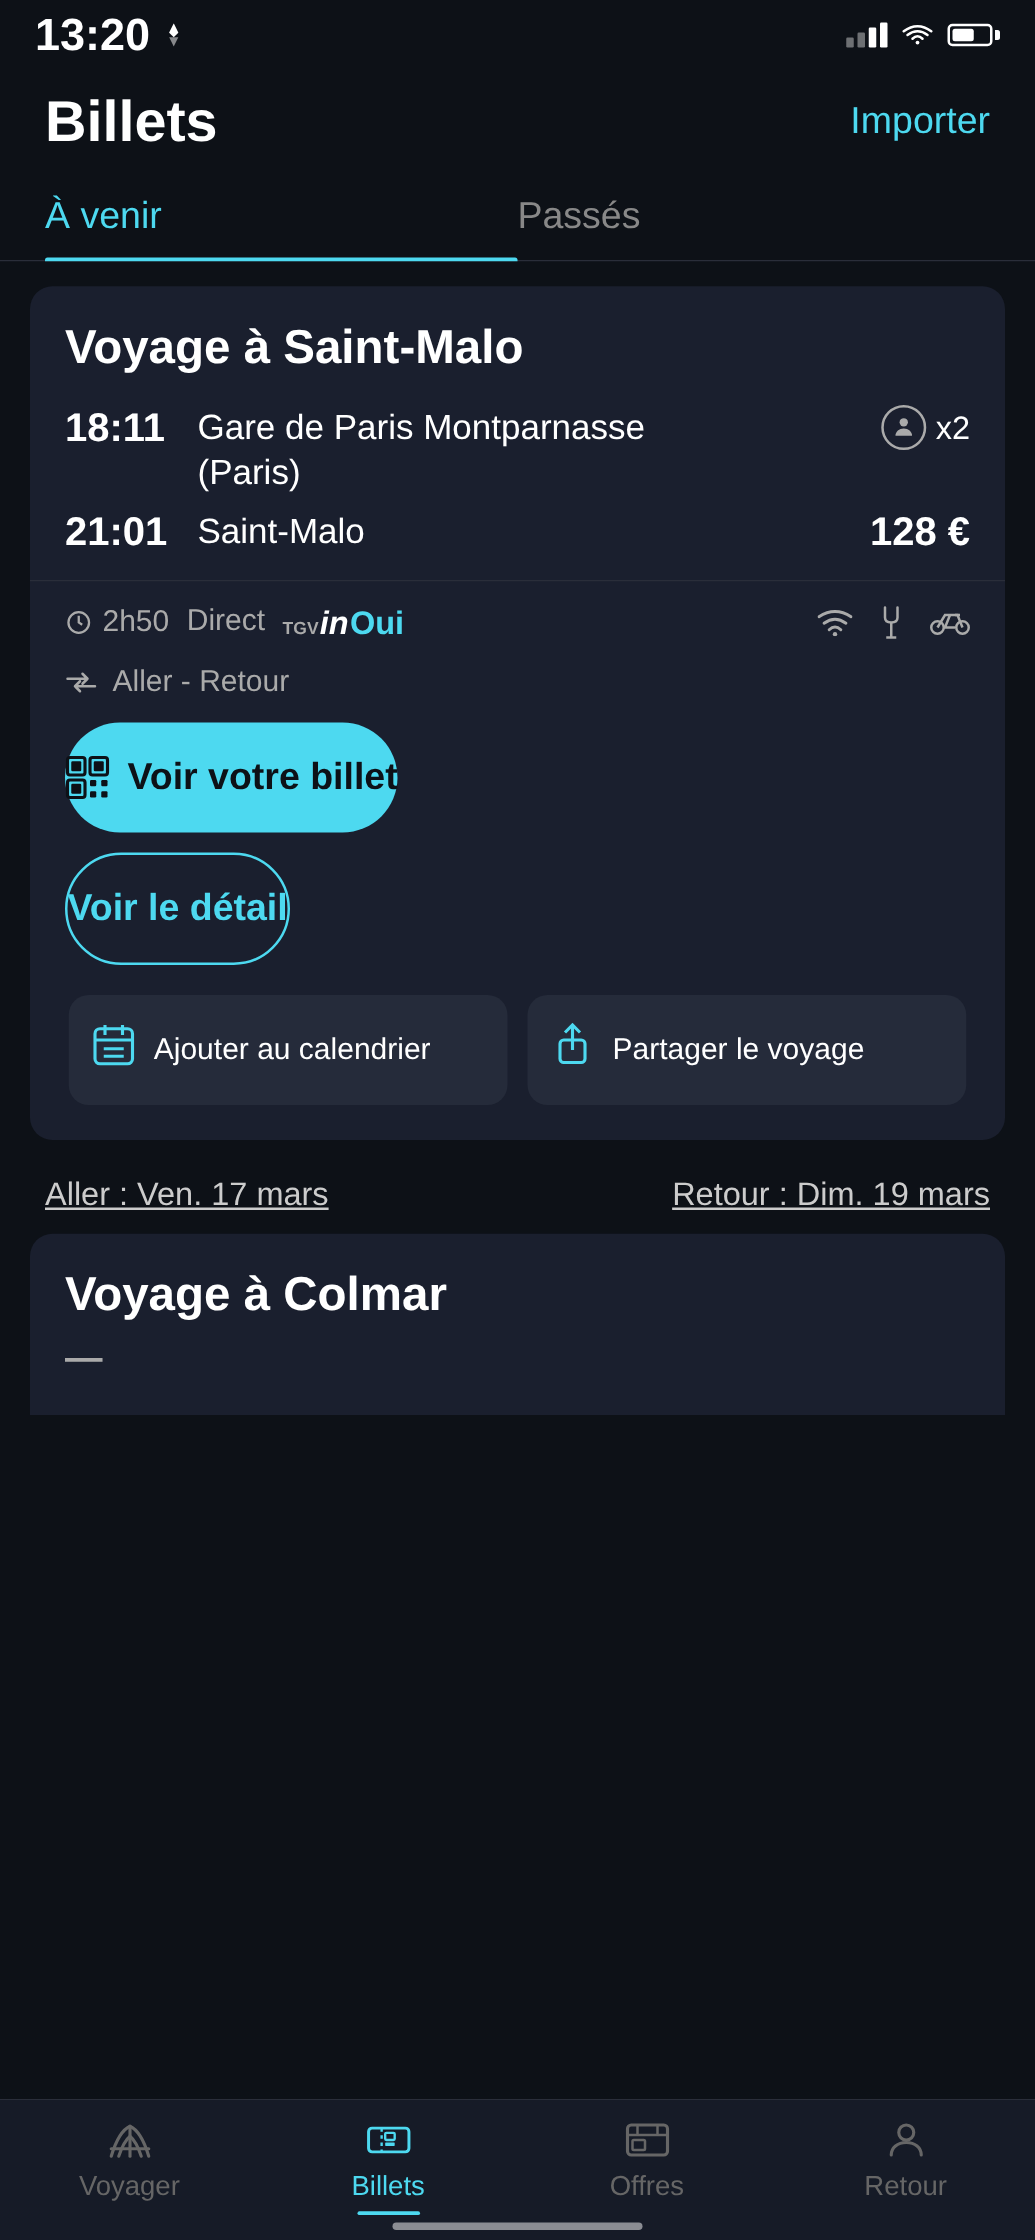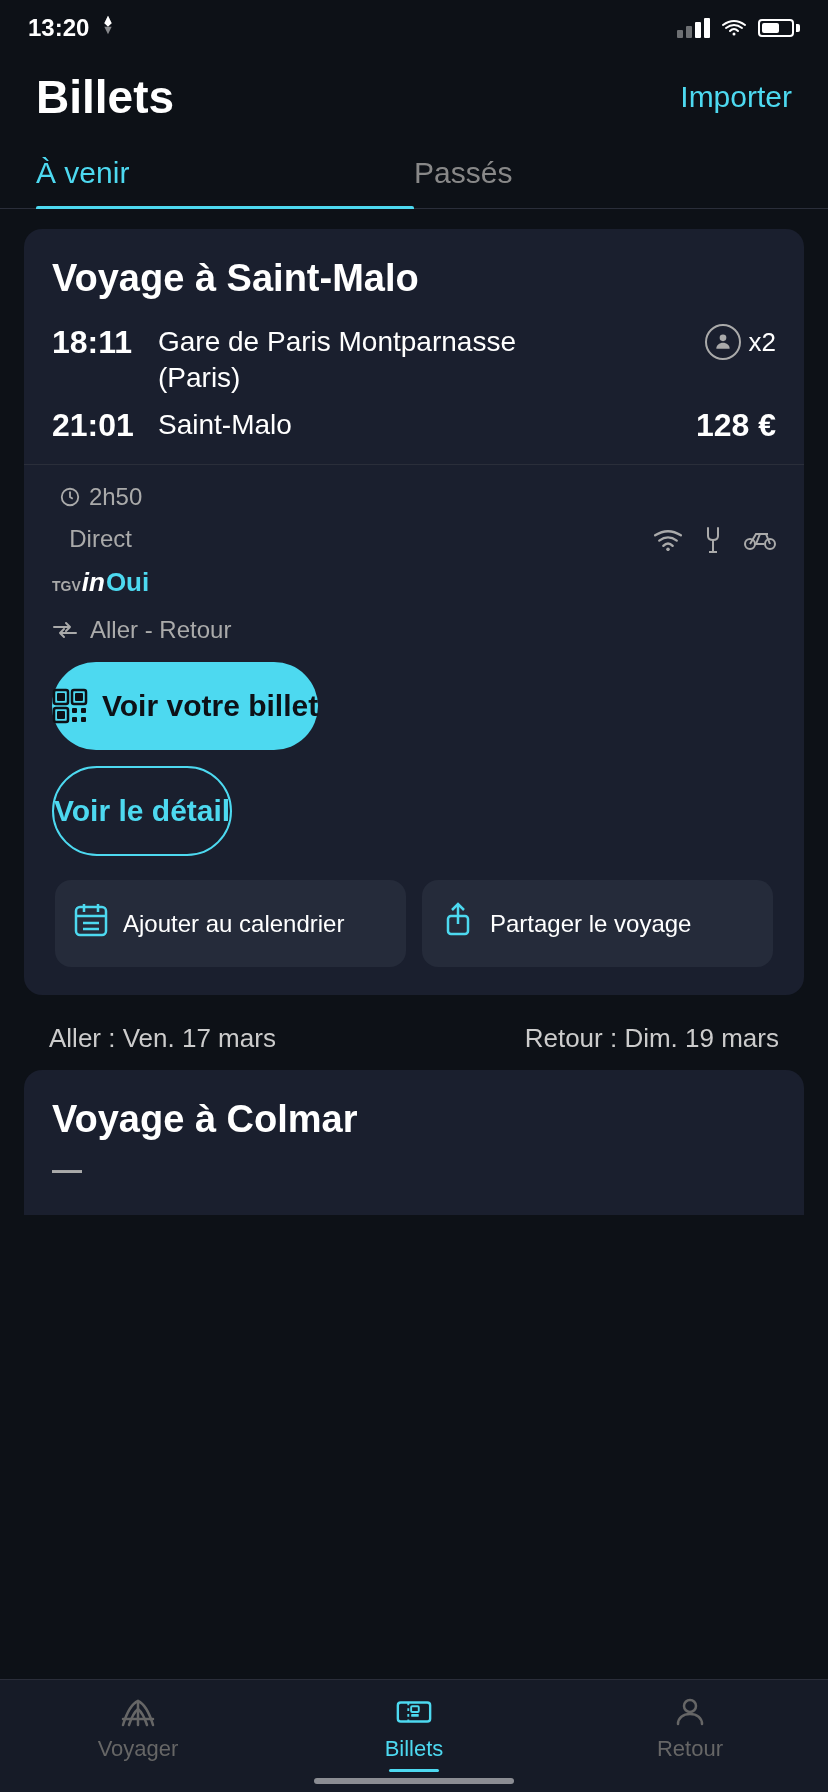--- a/index.html
+++ b/index.html
@@ -22,24 +22,25 @@
     
     .status-bar {
       display: flex;
       justify-content: space-between;
       align-items: center;
       padding: 14px 28px 8px 28px;
       height: 50px;
     }
 
     .status-time {
-      font-size: 24px;
+      font-size: 36px;
       font-weight: 600;
       color: #ffffff;
       display: flex;
+      align-items: center;
       gap: 8px;
     }
 
     .status-time svg {
       width: 22px;
       height: 22px;
     }
 
     .status-icons {
       display: flex;
@@ -181,23 +182,21 @@
     
     .trip-info-row {
       display: flex;
       align-items: center;
       justify-content: space-between;
       padding: 18px 28px;
     }
 
     .trip-info-left {
       display: flex;
-      align-items: center;
       gap: 14px;
-      flex-direction: column;
     }
 
     .trip-duration {
       display: flex;
       align-items: center;
       gap: 8px;
       font-size: 24px;
       color: #aaa;
     }
 
@@ -292,23 +291,24 @@
       color: #ffffff;
       font-weight: 500;
       line-height: 1.3;
     }
 
     
     .date-info-row {
       display: flex;
       justify-content: space-between;
       align-items: flex-end;
-      padding: 16px 49px;
+      padding: 16px 36px;
       font-size: 26px;
       color: #cccccc;
+      text-decoration: underline;
     }
 
     
     .card-partial {
       background: #1a1f2e;
       border-radius: 18px 18px 0 0;
       margin: 0 24px;
       padding: 28px 28px;
     }
 
@@ -641,20 +641,30 @@
       <svg width="38" height="32" viewBox="0 0 40 32" fill="none">
         <rect x="3" y="6" width="34" height="20" rx="3" stroke="#4dd9f0" stroke-width="2.5"></rect>
         <line x1="14" y1="6" x2="14" y2="26" stroke="#4dd9f0" stroke-width="2" stroke-dasharray="3 3"></line>
         <rect x="17" y="10" width="8" height="6" rx="1" stroke="#4dd9f0" stroke-width="2"></rect>
         <rect x="17" y="18" width="8" height="3" rx="0.5" fill="#4dd9f0"></rect>
       </svg>
       <span class="nav-label" style="color:#4dd9f0;">Billets</span>
       <div style="position:absolute; bottom:-10px; width:50px; height:3px; background:#4dd9f0; border-radius:2px;"></div>
     </div>
 
+    <div class="nav-item">
+      <svg width="38" height="32" viewBox="0 0 38 32" fill="none">
+        <rect x="3" y="4" width="32" height="24" rx="3" stroke="#666" stroke-width="2.5"></rect>
+        <line x1="3" y1="12" x2="35" y2="12" stroke="#666" stroke-width="2"></line>
+        <line x1="11" y1="4" x2="11" y2="12" stroke="#666" stroke-width="2"></line>
+        <line x1="27" y1="4" x2="27" y2="12" stroke="#666" stroke-width="2"></line>
+        <rect x="7" y="16" width="10" height="8" rx="1" stroke="#666" stroke-width="2"></rect>
+      </svg>
+      <span class="nav-label">Offres</span>
+    </div>
 
     <div class="nav-item">
       <svg width="32" height="32" viewBox="0 0 32 32" fill="none">
         <circle cx="16" cy="10" r="6" stroke="#666" stroke-width="2.5"></circle>
         <path d="M4 28 C4 22 9 18 16 18 C23 18 28 22 28 28" stroke="#666" stroke-width="2.5" stroke-linecap="round"></path>
       </svg>
       <span class="nav-label">Retour</span>
     </div>
   </div>
   <div class="home-indicator-bar"></div>

